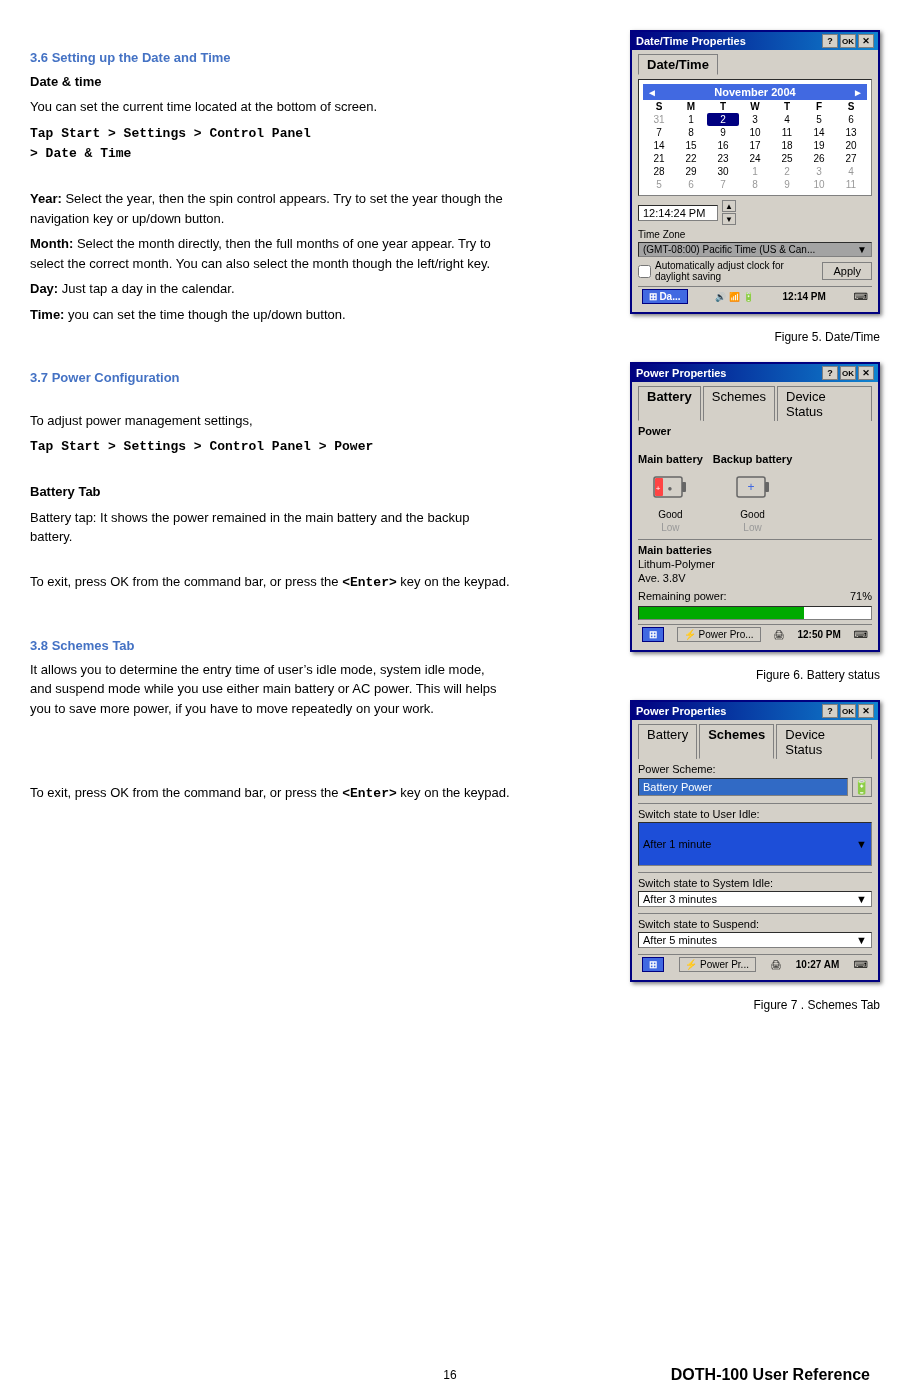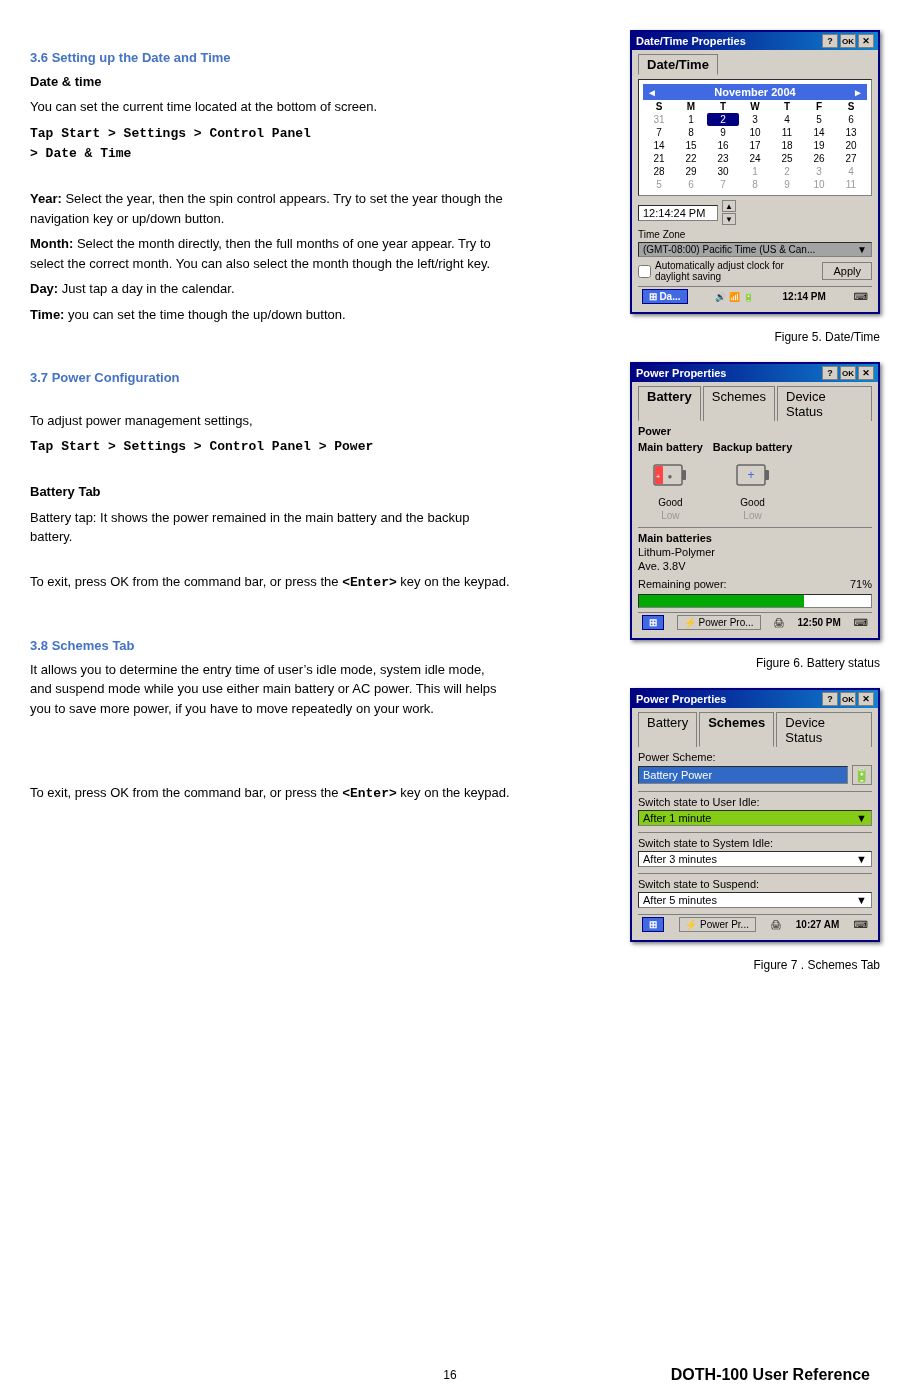--- a/index.html
+++ b/index.html
@@ -238,21 +238,21 @@
       margin-top: 2px;
       margin-bottom: 8px;
     }
 
     
     .battery-section {
       font-size: 11px;
     }
     .battery-section .power-label {
       font-weight: bold;
-      margin-bottom: 4px;
+      margin-bottom: 16px;
       font-size: 11px;
     }
     .battery-grid {
       display: flex;
       gap: 10px;
       margin-bottom: 6px;
     }
     .battery-item {
       display: flex;
       flex-direction: column;
@@ -627,21 +627,21 @@
           <div class="scheme-row">
             <div class="scheme-label">Power Scheme:</div>
             <div class="scheme-select-row">
               <div class="scheme-select">Battery Power</div>
               <div class="scheme-icon">🔋</div>
             </div>
           </div>
           <hr class="power-section-divider">
           <div class="scheme-row">
             <div class="scheme-label">Switch state to User Idle:</div>
-            <div style="display:flex;align-items:center;border:1px inset #808080;background:#84cc16;padding:1px 4px;font-size:11px;justify-content:space-between;">
+            <div style="display:flex;align-items:center;border:1px inset #808080;background:#1d4ed8;padding:15px 4px;font-size:11px;justify-content:space-between;">
               <span>After 1 minute</span>
               <span>▼</span>
             </div>
           </div>
           <hr class="power-section-divider">
           <div class="scheme-row">
             <div class="scheme-label">Switch state to System Idle:</div>
             <div style="display:flex;align-items:center;border:1px inset #808080;background:#fff;padding:1px 4px;font-size:11px;justify-content:space-between;">
               <span>After 3 minutes</span>
               <span>▼</span>

